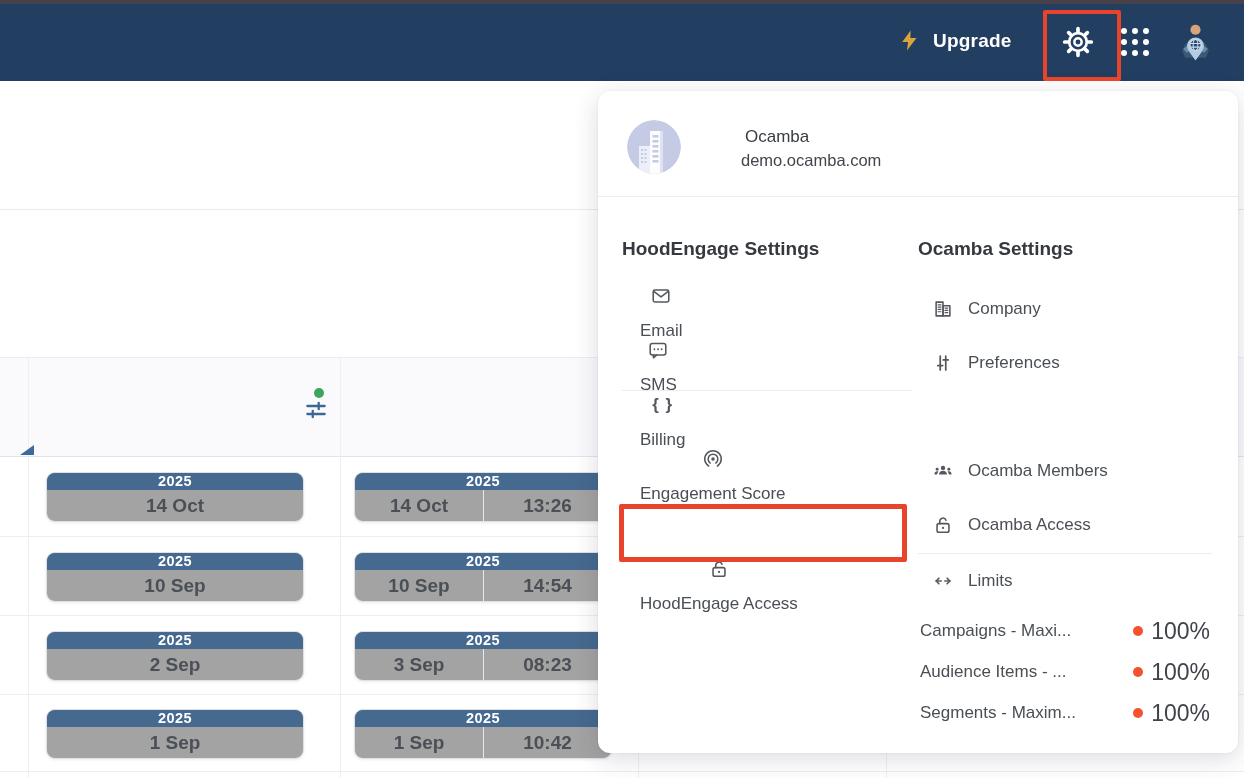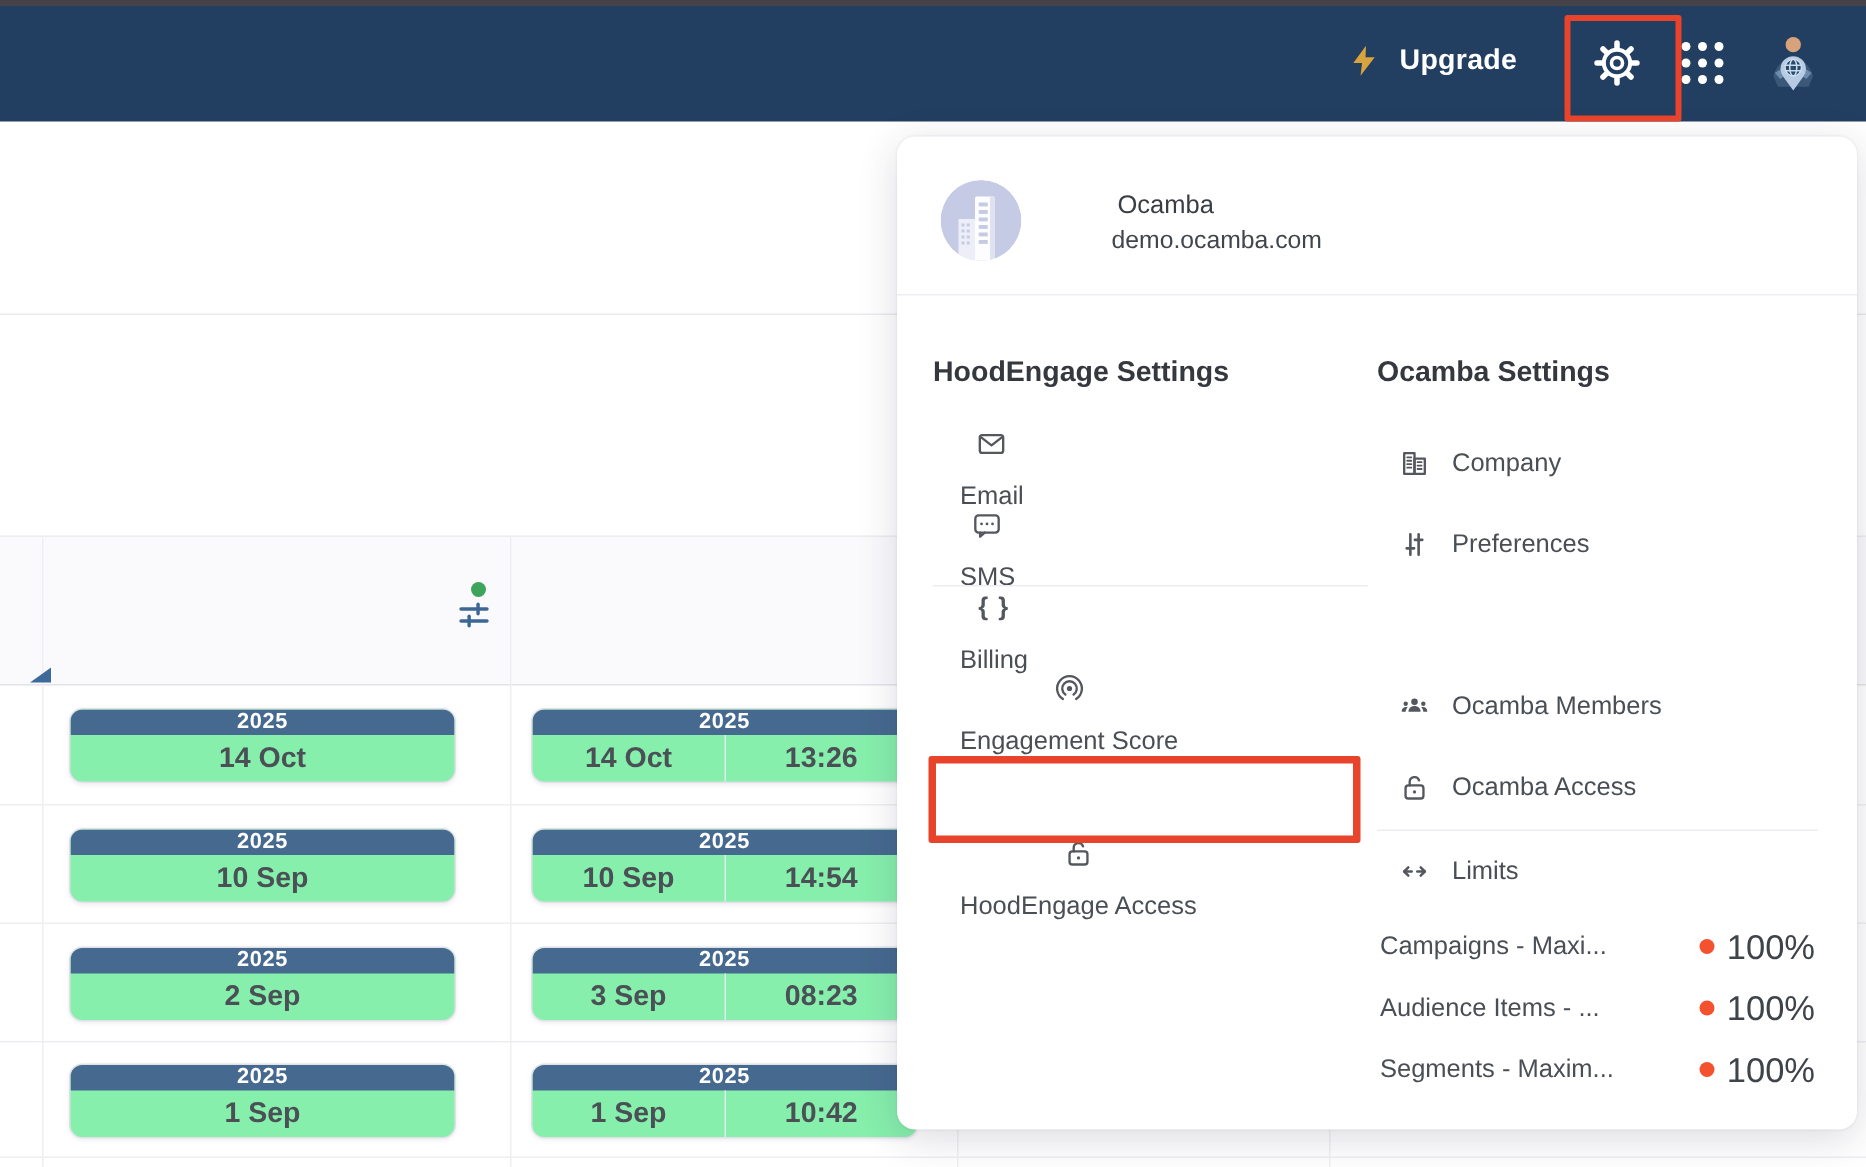--- a/index.html
+++ b/index.html
@@ -28,21 +28,21 @@
 
   
   .thead{position:absolute;left:0;top:357px;width:1244px;height:98px;background:#fafafd;
          border-top:1px solid #ececf1;border-bottom:1px solid #e3e4e9;z-index:1;}
   .th-label{position:absolute;font-size:20px;font-weight:700;color:#42474d;top:36px;}
   .filter-wrap{position:absolute;left:303px;top:397px;width:26px;height:26px;z-index:2;}
   .filter-dot{position:absolute;left:314px;top:388px;width:10px;height:10px;border-radius:50%;background:#3da45c;z-index:3;}
   .corner-triangle{position:absolute;left:20px;top:445px;width:0;height:0;z-index:2;
                    border-left:14px solid transparent;border-bottom:10px solid #3d6a9a;}
 
-  .badge{position:absolute;width:256px;border-radius:9px;background:#86efac;border:1px solid #e0e1e8;
+  .badge{position:absolute;width:256px;border-radius:9px;background:#a3a3a3;border:1px solid #e0e1e8;
          box-shadow:0 1px 3px rgba(25,25,60,.08);overflow:hidden;z-index:2;}
   .badge-year{height:17px;background:#46698f;color:#fff;font-size:14.5px;font-weight:700;
               text-align:center;line-height:17px;letter-spacing:.4px;}
   .badge-body{height:31px;display:flex;align-items:center;justify-content:center;
               font-size:19px;font-weight:700;color:#4b5056;}
   .badge-body .cell{display:flex;align-items:center;justify-content:center;height:100%;}
   .badge-body .cell.date{width:129px;border-right:1px solid #e7e8ee;box-sizing:border-box;}
   .badge-body .cell.time{flex:1;}
 
   

